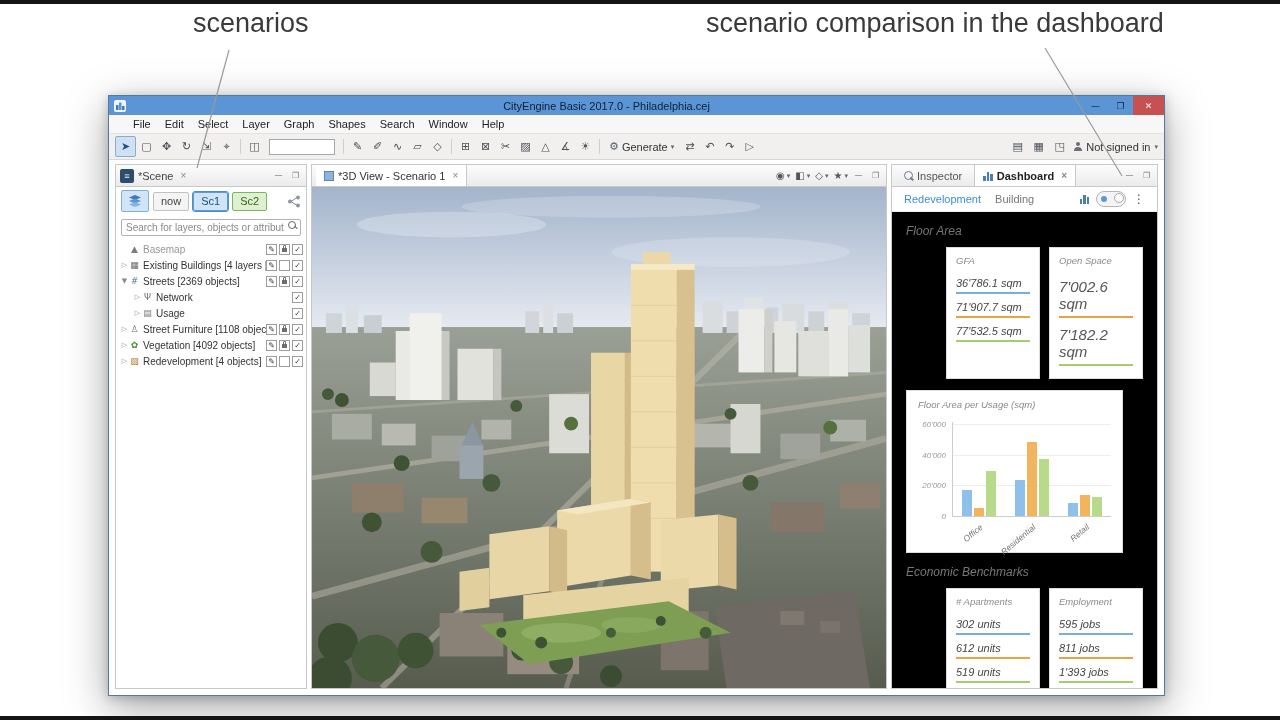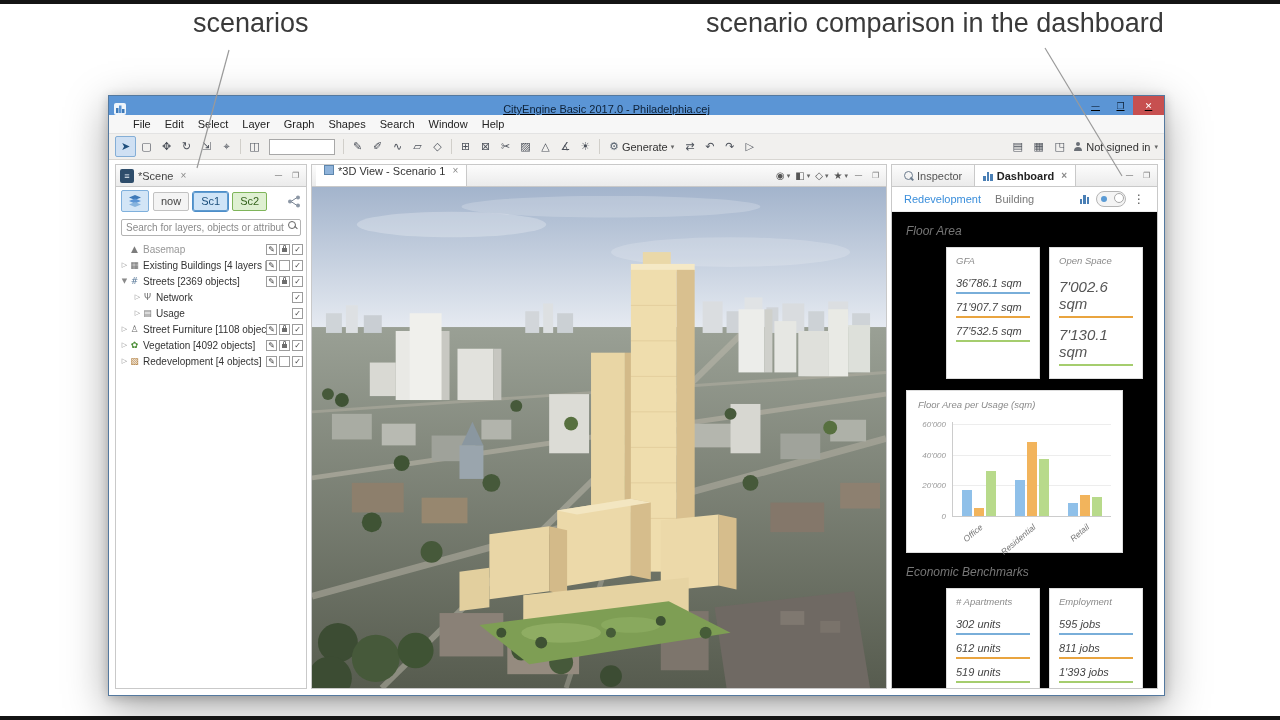--- a/index.html
+++ b/index.html
@@ -8,21 +8,21 @@
   .strip.top{top:0}.strip.bottom{bottom:0}
   .annotation{position:absolute;font-size:27px;color:#3a3a3a;z-index:8;white-space:nowrap;}
   #ann-left{left:193px;top:8px;}
   #ann-right{left:706px;top:8px;}
   #ann-lines{position:absolute;left:0;top:0;width:1280px;height:720px;z-index:7;pointer-events:none;}
 
   
   .app-window{position:absolute;left:108px;top:95px;width:1057px;height:601px;background:#fff;
     border:1px solid #54799f;box-shadow:0 12px 40px rgba(0,0,0,.35),0 2px 10px rgba(0,0,0,.2);
     display:flex;flex-direction:column;z-index:2;box-sizing:border-box;}
-  .titlebar{height:19px;background:#5b95d5;display:flex;align-items:flex-end;padding-left:5px;flex:0 0 auto;text-decoration:underline;}
+  .titlebar{height:19px;background:#5b95d5;display:flex;align-items:center;padding-left:5px;flex:0 0 auto;}
   .app-icon{width:12px;height:12px;margin-right:4px;flex:0 0 auto;}
   .titlebar .title{flex:1;text-align:center;font-size:11px;color:#0d2036;}
   .win-controls{display:flex;height:19px;}
   .win-btn{width:25px;height:19px;display:flex;align-items:center;justify-content:center;
     font-size:9px;color:#0d2036;font-family:"DejaVu Sans",sans-serif;}
   .win-btn.close-button{background:#c75050;color:#fff;width:31px;}
   .menubar{height:18px;display:flex;align-items:center;background:#f7f7f7;border-bottom:1px solid #e3e3e3;
     padding-left:17px;flex:0 0 auto;}
   .menu-item{font-size:11px;color:#222;padding:0 7px;}
   .toolbar{height:25px;background:#f1f0ee;border-bottom:1px solid #d8d6d2;display:flex;align-items:center;
@@ -76,21 +76,21 @@
   .tree-label{white-space:nowrap;overflow:hidden;flex:1;}
   .tree-label.muted{color:#979797;}
   .tree-controls{display:flex;gap:2px;align-items:center;flex:0 0 auto;}
   .ctl{width:11px;height:11px;border:1px solid #9c9c9c;background:#fff;display:flex;align-items:center;
     justify-content:center;font-size:8px;color:#444;box-sizing:border-box;font-family:"DejaVu Sans",sans-serif;}
   .lock-shape{display:inline-block;width:5px;height:4px;background:#6e6e6e;position:relative;margin-top:2px;}
   .lock-shape::before{content:"";position:absolute;left:0.5px;top:-3px;width:3px;height:3px;border:1px solid #6e6e6e;
     border-bottom:none;border-radius:2px 2px 0 0;box-sizing:border-box;}
 
   
-  .vp-tab{display:flex;gap:4px;height:100%;padding:0 8px;background:#fff;
+  .vp-tab{display:flex;align-items:center;gap:4px;height:100%;padding:0 8px;background:#fff;
     border-right:1px solid #c9c9c9;font-size:11px;color:#333;}
   .cube-icon{width:10px;height:10px;background:#8fb3da;border:1px solid #5d86ad;box-sizing:border-box;}
   #vp-controls{display:flex;align-items:center;gap:5px;}
   .vp-ctl{display:flex;align-items:center;gap:2px;color:#555;font-size:10px;font-family:"DejaVu Sans",sans-serif;}
   .viewport{flex:1;min-height:0;position:relative;}
   .viewport svg{width:100%;height:100%;display:block;}
 
   
   .insp-tab{display:flex;align-items:center;gap:4px;height:100%;padding:0 8px;font-size:11px;color:#555;}
   .dash-tab{display:flex;align-items:center;gap:4px;height:100%;padding:0 8px;font-size:11px;color:#222;
@@ -567,21 +567,21 @@
           <div class="cards-row">
             <div class="card">
               <div class="card-title">GFA</div>
               <div class="card-val" style="border-bottom-color: rgb(121, 174, 217);">36'786.1 sqm</div>
               <div class="card-val" style="border-bottom-color: rgb(233, 164, 63);">71'907.7 sqm</div>
               <div class="card-val" style="border-bottom-color: rgb(165, 205, 110);">77'532.5 sqm</div>
             </div>
             <div class="card large">
               <div class="card-title">Open Space</div>
               <div class="card-val" style="border-bottom-color: rgb(233, 164, 63);">7'002.6 sqm</div>
-              <div class="card-val" style="border-bottom-color: rgb(165, 205, 110);">7'130.1 sqm</div>
+              <div class="card-val" style="border-bottom-color: rgb(165, 205, 110);">7'182.2 sqm</div>
             </div>
           </div>
           <div class="chart-card">
             <div class="chart-title">Floor Area per Usage (sqm)</div>
             <div class="chart-wrap">
               <div class="gridline" style="left: 34px; top: 98px; width: 159px;"></div>
               <span class="ytick" style="left: 0px; top: 94px; width: 28px;">0</span>
               <div class="gridline" style="left: 34px; top: 67.3333px; width: 159px;"></div>
               <span class="ytick" style="left: 0px; top: 63.3333px; width: 28px;">20'000</span>
               <div class="gridline" style="left: 34px; top: 36.6667px; width: 159px;"></div>

